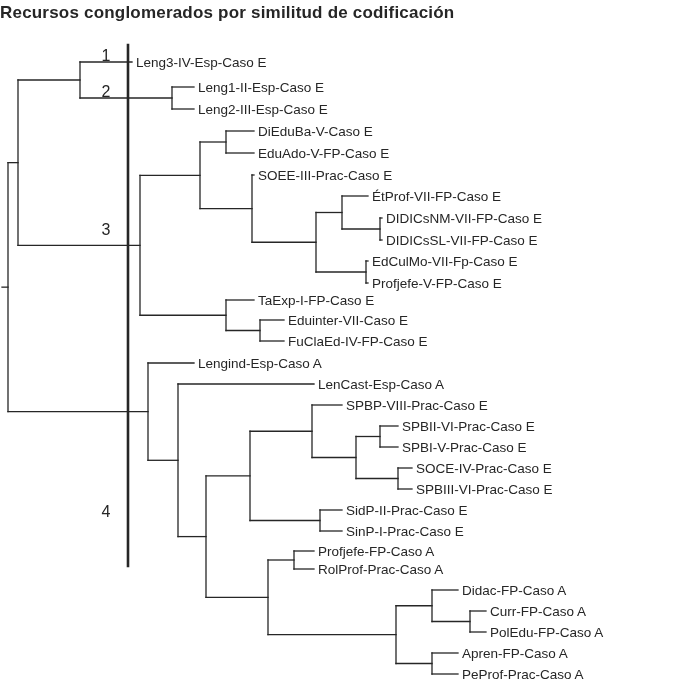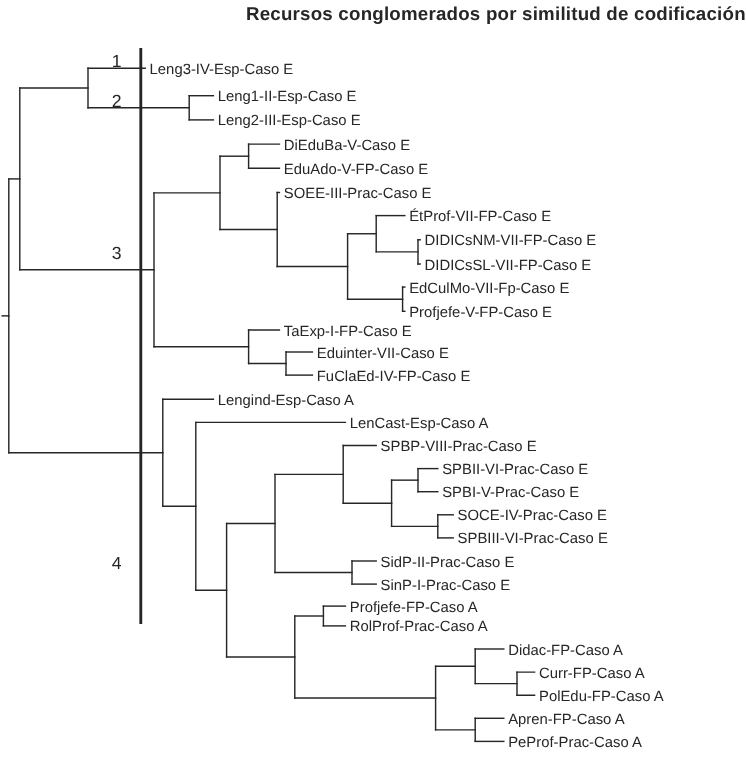--- a/index.html
+++ b/index.html
@@ -10,21 +10,21 @@
     height: 689px;
     background: #ffffff;
     overflow: hidden;
     font-family: "Liberation Sans", sans-serif;
   }
   .chart-title {
     position: absolute;
     top: 3px;
     left: 0;
     width: 100%;
-    text-align: right;
+    text-align: left;
     font-size: 17px;
     font-weight: bold;
     color: #262626;
     letter-spacing: 0.2px;
   }
   svg.tree {
     position: absolute;
     left: 0;
     top: 0;
     width: 678px;

